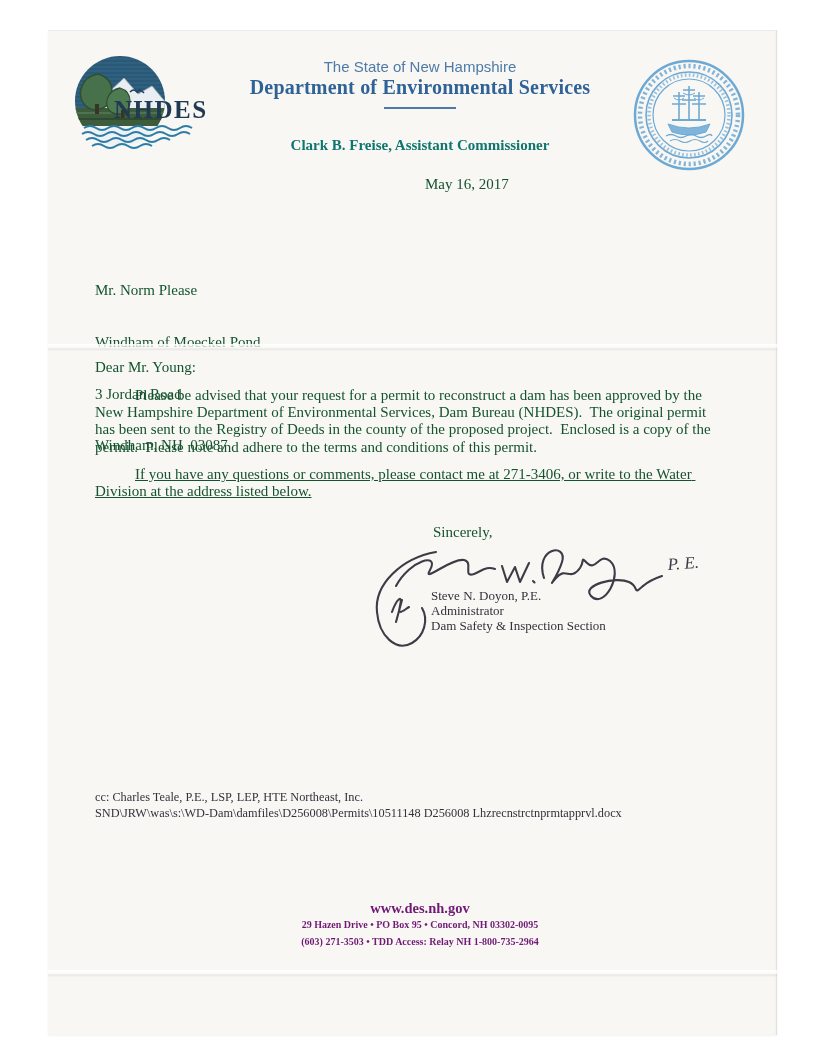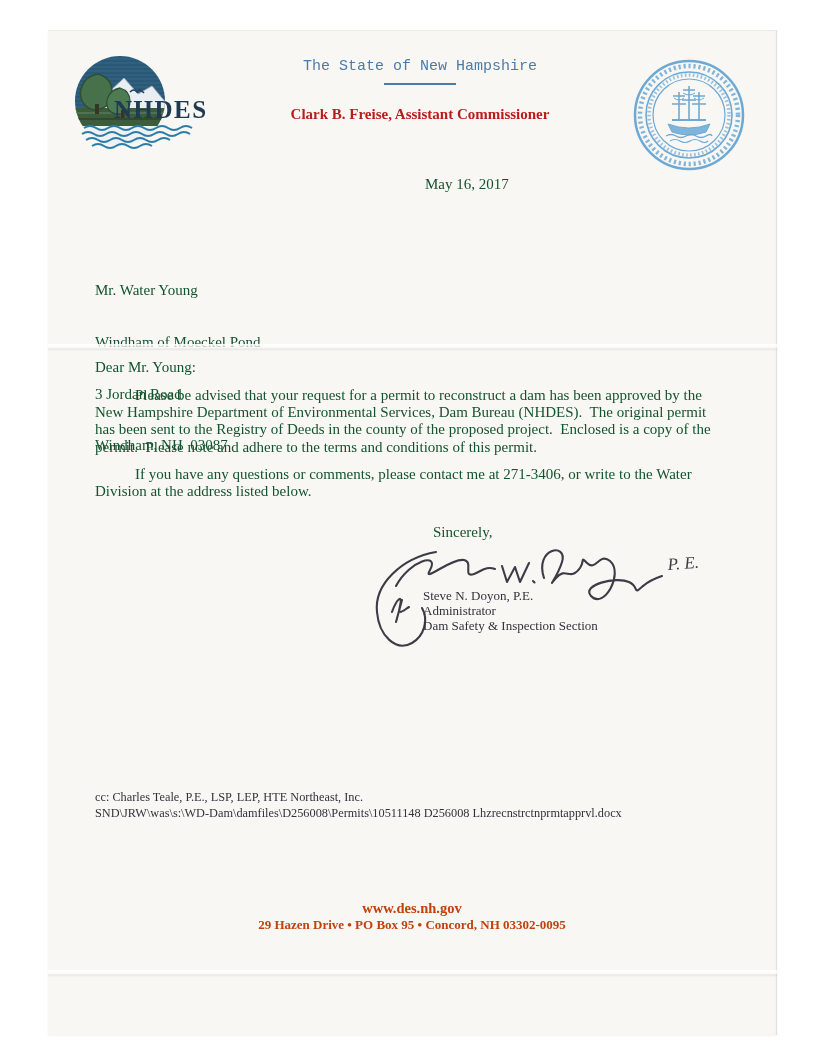--- a/index.html
+++ b/index.html
@@ -11,32 +11,32 @@
     box-shadow:inset 0 1px 0 #edebe7, inset -2px 0 3px rgba(0,0,0,0.02), 0 1px 2px rgba(0,0,0,0.05);
     font-family:"Liberation Serif", serif;
     color:#32323c;
   }
   .abs{position:absolute;}
   .doc-text{white-space:pre-wrap;font-size:15px;line-height:17.2px;color:#14532d;}
   .crease{left:0;width:729px;height:7px;
     background:linear-gradient(180deg, rgba(255,255,255,0.95) 0%, rgba(255,255,255,0.6) 45%, rgba(196,192,186,0.28) 75%, rgba(255,255,255,0) 100%);}
   
   .hdr-center{left:172px;top:28px;width:400px;text-align:center;}
-  .hdr-state{font-size:15px;color:#4d7ba8;font-family:Liberation Mono, monospace;}
+  .hdr-state{font-size:15px;color:#4d7ba8;font-family:Liberation Sans, sans-serif;}
   .hdr-dept{font-size:20px;font-weight:bold;color:#2f6397;margin-top:1px;letter-spacing:0.2px;}
   .hdr-rule{width:72px;height:2px;background:#4d7ba8;margin:8px auto 0 auto;}
-  .hdr-comm{font-size:15px;font-weight:bold;color:#b91c1c;margin-top:21px;}
+  .hdr-comm{font-size:15px;font-weight:bold;color:#0f766e;margin-top:28px;}
   
   .block{left:47px;}
-  .sig-name-block{font-size:13px;line-height:15px;}
+  .sig-name-block{font-size:13px;line-height:15px;margin-left:8px;}
   .encl{font-size:12.3px;line-height:15.5px;}
   
-  .site-footer{left:8px;top:870px;width:712px;text-align:center;color:#c2410c;font-weight:bold;font-family:Liberation Serif, serif;}
+  .site-footer{left:16px;top:870px;width:712px;text-align:center;color:#701a75;font-weight:bold;font-family:Liberation Serif, serif;}
   .site-footer .url{font-size:14.5px;line-height:17px;}
-  .site-footer .ln{font-size:13px;line-height:16.5px;}
+  .site-footer .ln{font-size:10px;line-height:16.5px;}
 </style>
 </head>
 <body>
 
 <div class="paper">
 
   <svg class="abs" style="left:20px;top:22px;" width="200" height="104" viewBox="0 0 200 104">
     <defs>
       <clipPath id="logoClip">
           <circle cx="52" cy="49" r="45"></circle>
@@ -65,20 +65,21 @@
       <path d="M16 76 q6 -4 12 0 t12 0 t12 0 t12 0 t12 0 t12 0 t12 0 t12 0 t12 0"></path>
       <path d="M14 82 q6 -4 12 0 t12 0 t12 0 t12 0 t12 0 t12 0 t12 0 t12 0 t12 0"></path>
       <path d="M18 88 q6 -4 12 0 t12 0 t12 0 t12 0 t12 0 t12 0 t12 0"></path>
       <path d="M24 94 q6 -4 12 0 t12 0 t12 0 t12 0 t12 0"></path>
     </g>
     <text x="46" y="66" font-family="Liberation Serif, serif" font-weight="bold" font-size="25" letter-spacing="1.5" fill="#1f3a52">NHDES</text>
   </svg>
 
   <div class="abs hdr-center">
     <div class="hdr-state">The State of New Hampshire</div>
+    <div class="hdr-dept">Department of Environmental Services</div>
     <div class="hdr-rule"></div>
     <div class="hdr-comm">Clark B. Freise, Assistant Commissioner</div>
   </div>
 
   <svg class="abs" style="left:584px;top:28px;" width="114" height="114" viewBox="0 0 114 114">
     <g stroke="#6ea9d4" fill="none">
       <circle cx="57" cy="57" r="54" stroke-width="2.5"></circle>
       <circle cx="57" cy="57" r="49" stroke-width="4.5" stroke-dasharray="2.2 2.8" opacity="0.85"></circle>
       <circle cx="57" cy="57" r="43" stroke-width="1.6"></circle>
       <circle cx="57" cy="57" r="40" stroke-width="3.5" stroke-dasharray="1.6 2.4" opacity="0.7"></circle>
@@ -97,33 +98,33 @@
       <path d="M42 40 q5 4 10 0 M51 35 q6 4 12 0 M62 40 q5 4 10 0" stroke-width="1" fill="none"></path>
 
       <path d="M34 78 q5 -3 10 0 t10 0 t10 0 t10 0 t6 0" stroke-width="1.4" fill="none"></path>
       <path d="M38 83 q5 -3 10 0 t10 0 t10 0 t8 0" stroke-width="1.2" fill="none"></path>
     </g>
   </svg>
 
   <div class="abs doc-text" style="left:377px;top:146px;">May 16, 2017</div>
 
   <div class="abs block doc-text" style="top:218px;">
-    <div>Mr. Water Young</div>
+    <div>Mr. Norm Please</div>
     <div>Windham of Moeckel Pond</div>
     <div>3 Jordan Road</div>
     <div>Windham, NH  03087</div>
   </div>
 
 
   <div class="abs crease" style="top:314px;"></div>
 
   <div class="abs block doc-text" style="top:329px;">Dear Mr. Young:</div>
 
   <div class="abs block doc-text" style="top:357px;width:632px;text-indent:40px;">Please be advised that your request for a permit to reconstruct a dam has been approved by the New Hampshire Department of Environmental Services, Dam Bureau (NHDES).  The original permit has been sent to the Registry of Deeds in the county of the proposed project.  Enclosed is a copy of the permit.  Please note and adhere to the terms and conditions of this permit.</div>
-  <div class="abs block doc-text" style="top:436px;width:632px;text-indent:40px;">If you have any questions or comments, please contact me at 271-3406, or write to the Water Division at the address listed below.</div>
+  <div class="abs block doc-text" style="top:436px;width:632px;text-indent:40px;text-decoration:underline;">If you have any questions or comments, please contact me at 271-3406, or write to the Water Division at the address listed below.</div>
 
   <div class="abs doc-text" style="left:385px;top:494px;">Sincerely,</div>
 
   <svg class="abs" style="left:318px;top:506px;" width="344" height="132" viewBox="0 0 344 132">
     <g stroke="#3c3c46" stroke-width="2.1" fill="none" stroke-linecap="round" stroke-linejoin="round">
 
       <path d="M70 16 C 36 22 8 48 11 76 C 13 100 30 116 46 107 C 58 100 63 84 56 72"></path>
 
       <path d="M26 76 c 5 -14 11 -18 8 -6 c -3 11 4 4 9 1 M36 64 l -6 22"></path>
 
@@ -146,16 +147,17 @@
   </div>
 
   <div class="abs block encl" style="top:760px;">
     <div>cc: Charles Teale, P.E., LSP, LEP, HTE Northeast, Inc.</div>
     <div>SND\JRW\was\s:\WD-Dam\damfiles\D256008\Permits\10511148 D256008 Lhzrecnstrctnprmtapprvl.docx</div>
   </div>
 
   <div class="abs site-footer">
     <div class="url">www.des.nh.gov</div>
     <div class="ln">29 Hazen Drive • PO Box 95 • Concord, NH 03302-0095</div>
+    <div class="ln">(603) 271-3503 • TDD Access: Relay NH 1-800-735-2964</div>
   </div>
 
   <div class="abs crease" style="top:940px;"></div>
 </div>
 
 </body></html>

